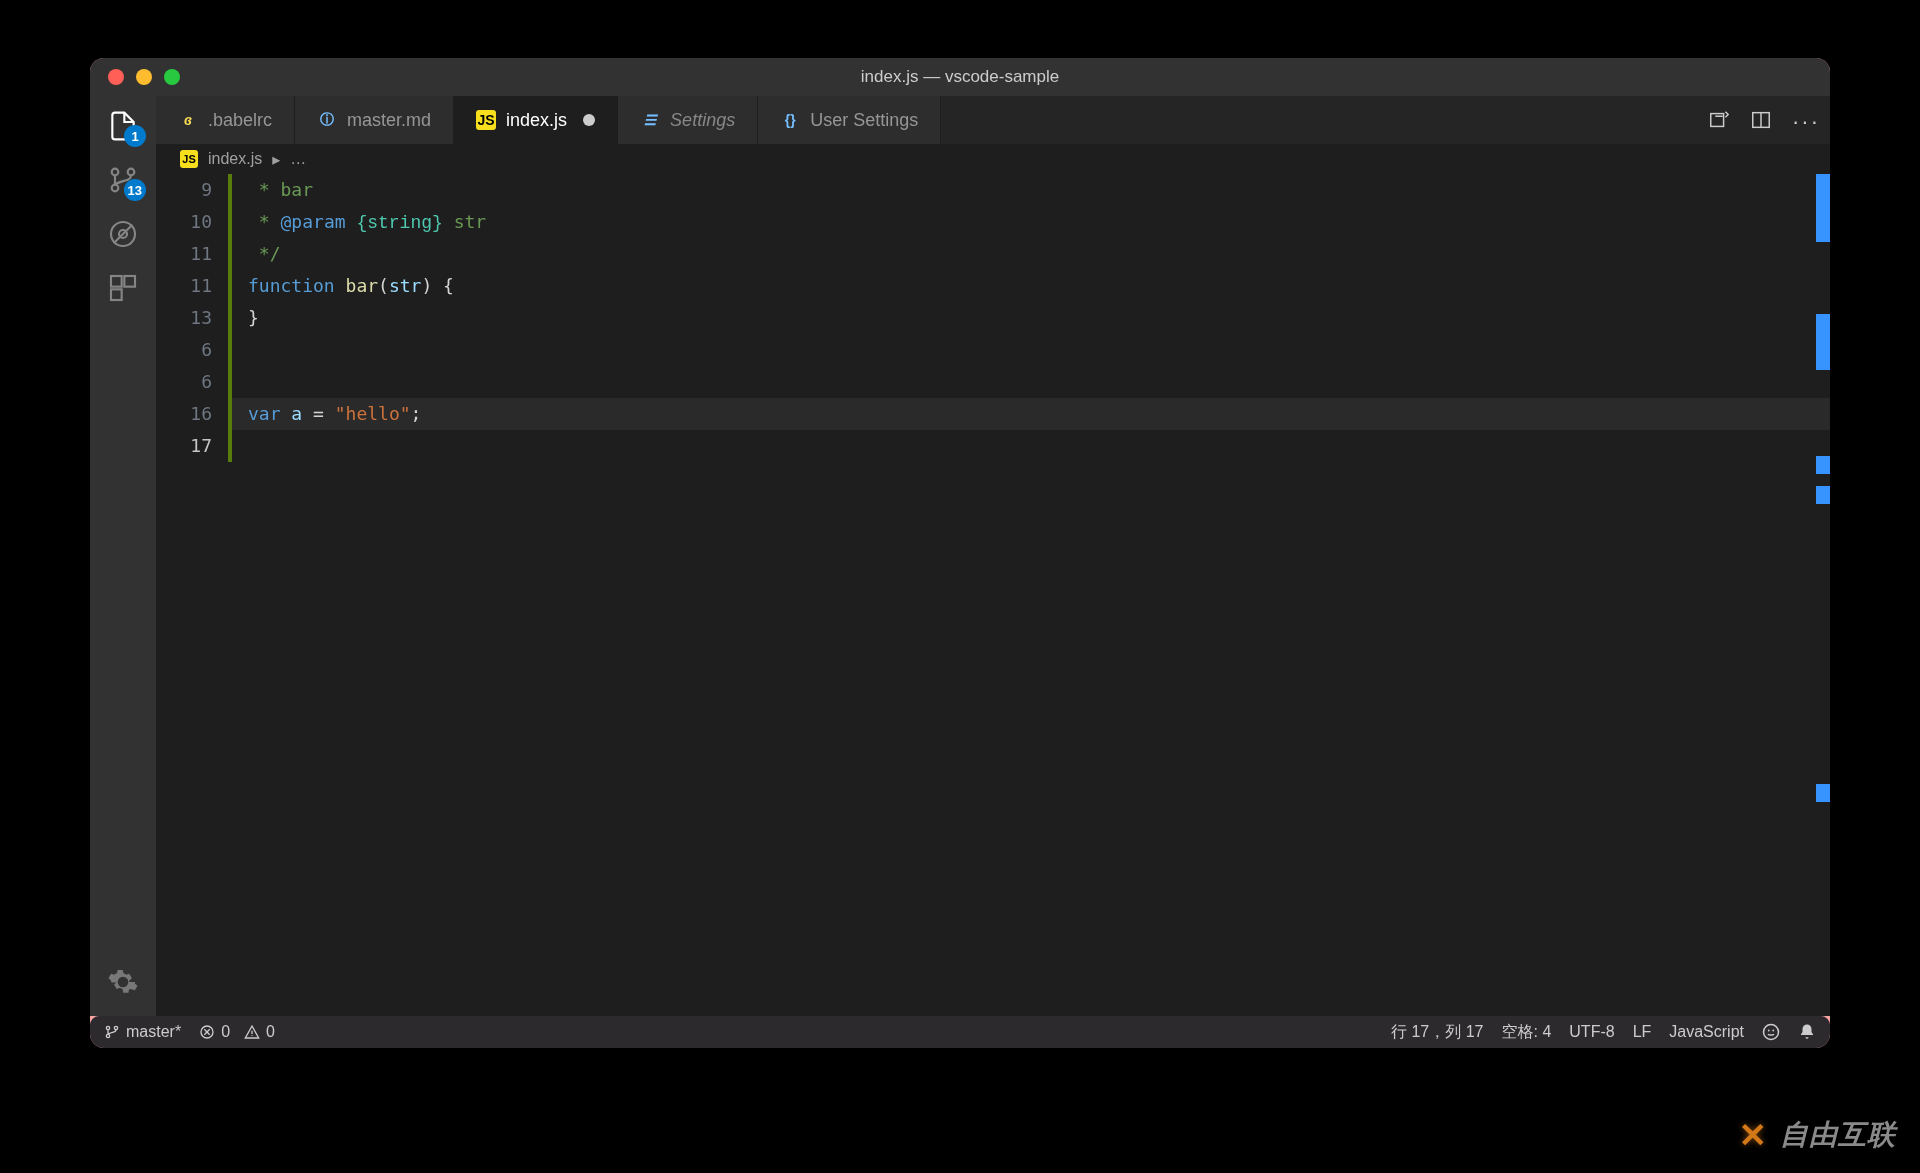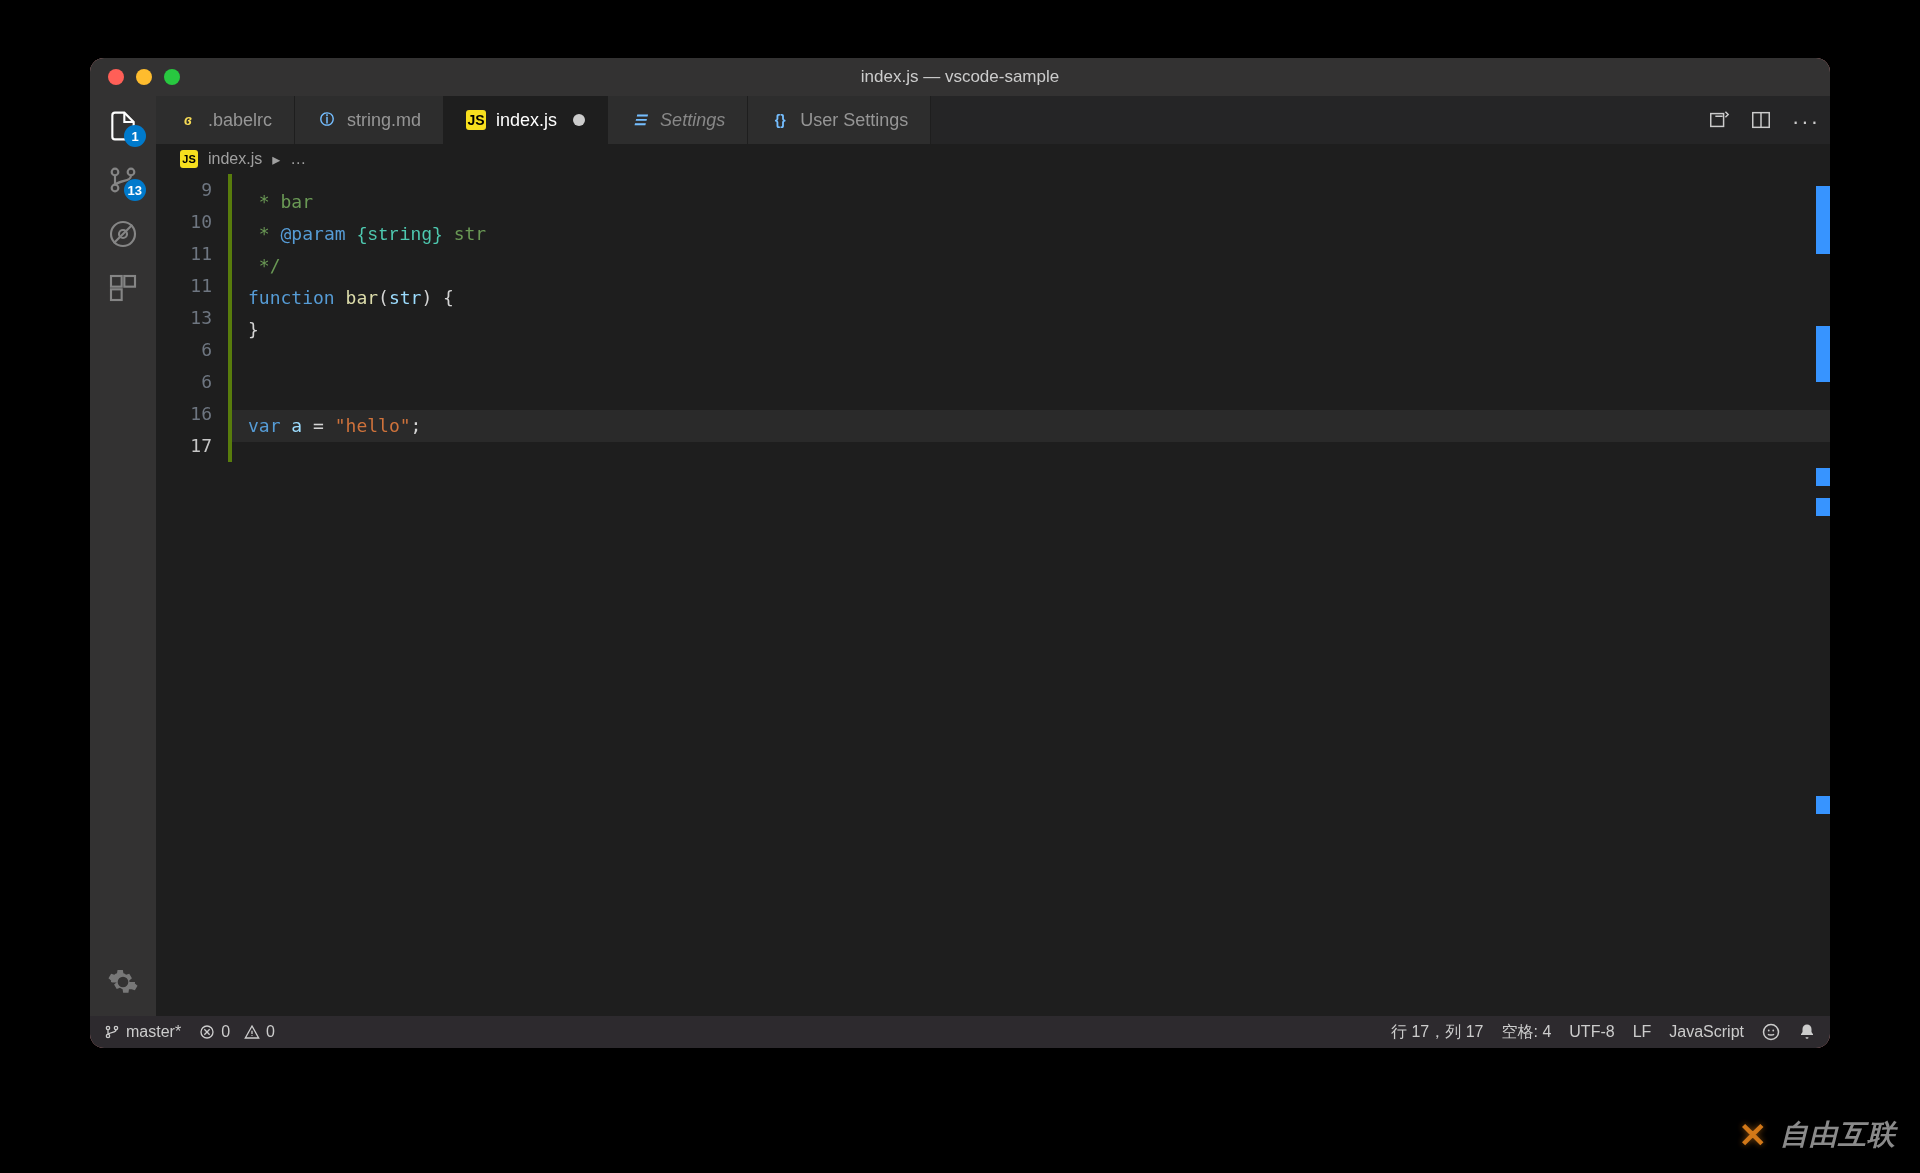--- a/index.html
+++ b/index.html
@@ -46,38 +46,38 @@
 .breadcrumbs .fi { width:18px; height:18px; display:flex; align-items:center; justify-content:center; font-size:11px; font-weight:700; }
 
 
 .editor { flex:1; display:flex; font-family:Menlo,Consolas,monospace; font-size:18px; line-height:32px; position:relative; background:#1e1e1e; }
 .gutter { width:72px; text-align:right; color:#6e7681; padding-right:16px; }
 .gutter-line { height:32px; }
 .gutter-line.cur { color:#c6c6c6;text-align:right; }
 .mod-stripe { width:4px; }
 .ms-row { height:32px; }
 .ms-row.add { background:#587c0c; }
-.code { flex:1; color:#d4d4d4; position:relative;margin-top:12px; }
+.code { flex:1; color:#d4d4d4; position:relative; }
 .code-line { height:32px; white-space:pre; padding-left:16px; }
 .code-line.current { background:#2a2a2a; }
 .tok-comment { color:#6a9955; }
 .tok-tag { color:#569cd6; }
 .tok-type { color:#4ec9b0;font-family:Liberation Mono, monospace; }
 .tok-keyword { color:#569cd6; }
 .tok-func { color:#dcdcaa; }
 .tok-var { color:#9cdcfe; }
 .tok-string { color:#ce723b; }
 .tok-op { color:#d4d4d4; }
 
 
 .overview { position:absolute; right:0; top:0; width:14px; height:100%; }
 .ov-mark { position:absolute; right:0; width:14px; background:#3794ff; }
 
 
-.statusbar { height:32px; background:#2d2a2e; color:#ccc; display:flex; align-items:center; font-size:16px; padding:0 14px; gap:18px; }
+.statusbar { height:32px; background:#2d2a2e; color:#ccc; display:flex; align-items:center; font-size:16px; padding:0 14px; gap:18px;border-radius:9px; }
 .status-item { display:flex; align-items:center; gap:6px; }
 .status-spacer { flex:1; }
 
 
 .watermark { position:absolute; right:24px; bottom:18px; display:flex; align-items:center; gap:8px; color:#9a9a9a; font-size:28px; font-style:italic; font-weight:700; letter-spacing:1px; opacity:.9; }
 .watermark .x { color:#e9851b; font-size:34px; font-style:normal; margin-right:4px; text-shadow:0 0 6px rgba(233,133,27,.6); }
 
 .ico-js { background:#f7df1e; color:#000; border-radius:3px; padding:0 3px; font-size:12px; }
 .ico-babel { color:#f5da55; font-style:italic; font-size:20px; }
 .ico-info { color:#75beff; }
@@ -141,21 +141,21 @@
 
     <div class="main">
 
       <div class="tabs">
         <div class="tab">
           <span class="file-ico ico-babel">ɞ</span>
           <span>.babelrc</span>
         </div>
         <div class="tab">
           <span class="file-ico ico-info">ⓘ</span>
-          <span>string.md</span>
+          <span>master.md</span>
         </div>
         <div class="tab active">
           <span class="file-ico ico-js">JS</span>
           <span>index.js</span>
           <span class="dirty-dot"></span>
         </div>
         <div class="tab italic">
           <span class="file-ico ico-list">☰</span>
           <span>Settings</span>
         </div>

